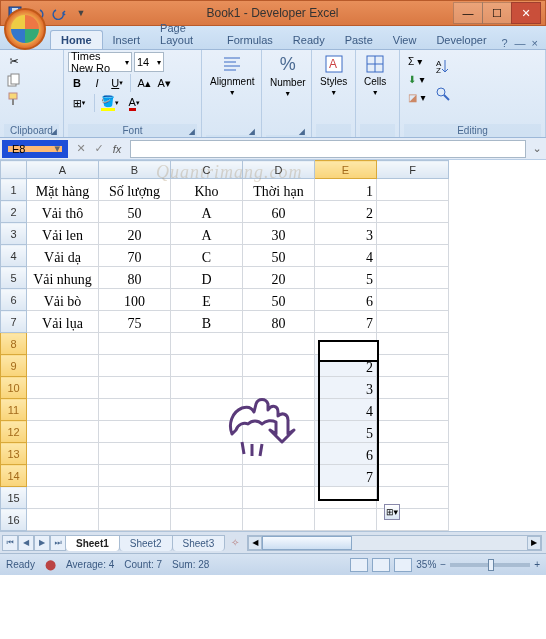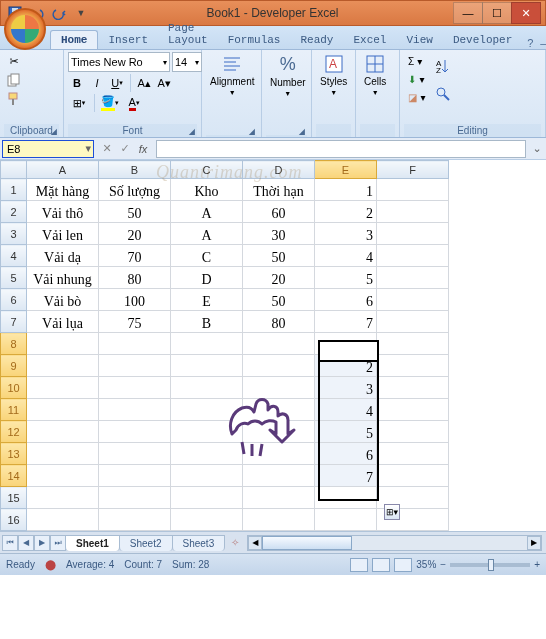--- a/index.html
+++ b/index.html
@@ -9,46 +9,46 @@
   .qat { display: flex; gap: 2px; align-items: center; }
   .qat-btn { width: 20px; height: 20px; display: flex; align-items: center; justify-content: center; border-radius: 2px; }
   .title-text { flex: 1; text-align: center; color: #333; font-size: 12px; }
   .win-controls { display: flex; gap: 0; }
   .win-btn { width: 30px; height: 22px; display: flex; align-items: center; justify-content: center; background: rgba(255,255,255,0.2); border: 1px solid rgba(0,0,0,0.2); margin-left: -1px; }
   .win-btn.close { background: #c94f3a; color: #fff; }
   
   .ribbon-tabs { height: 24px; background: linear-gradient(#d3e5f7, #c5daf0); display: flex; align-items: flex-end; padding-left: 50px; border-bottom: 1px solid #9db8d8; position: relative; }
   .office-btn { position: absolute; left: 4px; top: -18px; width: 42px; height: 42px; border-radius: 50%; background: radial-gradient(#fff, #f8c85a 40%, #e07030 70%); border: 2px solid #c05818; z-index: 10; display:flex; align-items:center; justify-content:center; }
   .office-btn-inner { width: 28px; height: 28px; border-radius: 50%; background: conic-gradient(#e74 0 90deg, #3a7 90deg 180deg, #37c 180deg 270deg, #ec4 270deg 360deg); }
-  .tab { padding: 3px 10px; font-size: 11px; color: #3b5a82; cursor: pointer; font-family: Liberation Mono, monospace; }
+  .tab { padding: 3px 10px; font-size: 11px; color: #3b5a82; cursor: pointer; }
   .tab.active { background: #e8f0fa; border: 1px solid #9db8d8; border-bottom: none; border-radius: 3px 3px 0 0; color: #2a4a7a; font-weight: bold; }
   .tab-right { margin-left: auto; display: flex; gap: 2px; padding-right: 4px; }
   
   .ribbon { height: 88px; background: linear-gradient(#e8f0fa, #d8e6f5); border-bottom: 1px solid #9db8d8; display: flex; }
   .group { border-right: 1px solid #b8cde5; padding: 2px 4px 0; display: flex; flex-direction: column; }
   .group-content { flex: 1; display: flex; align-items: flex-start; gap: 2px; }
   .group-label { text-align: center; font-size: 10px; color: #4a6a92; padding: 1px 0; background: rgba(200,220,240,0.5); position: relative; }
   .group-label .dlg { position: absolute; right: 2px; bottom: 1px; font-size: 8px; color: #4a6a92; }
   
   .big-btn { display: flex; flex-direction: column; align-items: center; padding: 2px 4px; gap: 2px; font-size: 10px; }
   .small-btns { display: flex; flex-direction: column; gap: 1px; }
   .small-btn { width: 20px; height: 18px; display: flex; align-items: center; justify-content: center; }
   
   .font-group { display: flex; flex-direction: column; gap: 2px; }
   .font-row { display: flex; gap: 2px; }
   .font-select { border: 1px solid #a8b8c8; background: #fff; height: 20px; font-size: 11px; padding: 0 2px; display: flex; align-items: center; }
-  .fs-name { width: 102px; }
+  .fs-name { width: 64px; }
   .fs-size { width: 30px; }
   .fm-btn { width: 18px; height: 18px; display: inline-flex; align-items: center; justify-content: center; font-size: 11px; border: 1px solid transparent; }
   
   .vert-btns { display: flex; flex-direction: column; gap: 0; }
   .mini-btn { height: 18px; padding: 0 4px; display: flex; align-items: center; font-size: 10px; gap: 3px; }
   
   .namebox-row { height: 22px; background: #e4ecf7; border-bottom: 1px solid #b8cde5; display: flex; align-items: center; padding: 2px; gap: 4px; }
-  .namebox { width: 92px; height: 18px; border: 1px solid #1d4ed8; background: #fef9c3; padding: 0 4px; display: flex; align-items: center; font-size: 11px; position: relative; }
+  .namebox { width: 66px; height: 18px; border: 6px solid #1d4ed8; background: #fdba74; padding: 0 4px; display: flex; align-items: center; font-size: 11px; position: relative; }
   .namebox .dd { position: absolute; right: 2px; color: #666; }
   .fx-btns { display: flex; gap: 0; }
   .fx-btn { width: 18px; height: 18px; display: flex; align-items: center; justify-content: center; color: #888; }
   .formula-bar { flex: 1; height: 18px; border: 1px solid #a8b8c8; background: #fff; }
   
   .sheet-area { position: relative; }
   .grid { border-collapse: collapse; table-layout: fixed; }
   .grid th { background: linear-gradient(#f4f8fc, #dce7f3); border: 1px solid #b0c4da; font-weight: normal; font-size: 11px; color: #333; height: 18px; }
   .grid th.col { width: 72px; }
   .grid th.colE { width: 62px; }
@@ -117,21 +117,21 @@
 
 <div class="ribbon-tabs">
   <div class="office-btn">
       <div class="office-btn-inner"></div>
     </div>
   <div class="tab active">Home</div>
   <div class="tab">Insert</div>
   <div class="tab">Page Layout</div>
   <div class="tab">Formulas</div>
   <div class="tab">Ready</div>
-  <div class="tab">Excel</div>
+  <div class="tab">Paste</div>
   <div class="tab">View</div>
   <div class="tab">Developer</div>
   <div class="tab-right">
     <div style="color:#4a6a92;width:16px;text-align:center;">?</div>
     <div style="color:#4a6a92;">—</div>
     <div style="color:#4a6a92;padding:0 4px;">×</div>
   </div>
 </div>
 
 <div class="ribbon">

